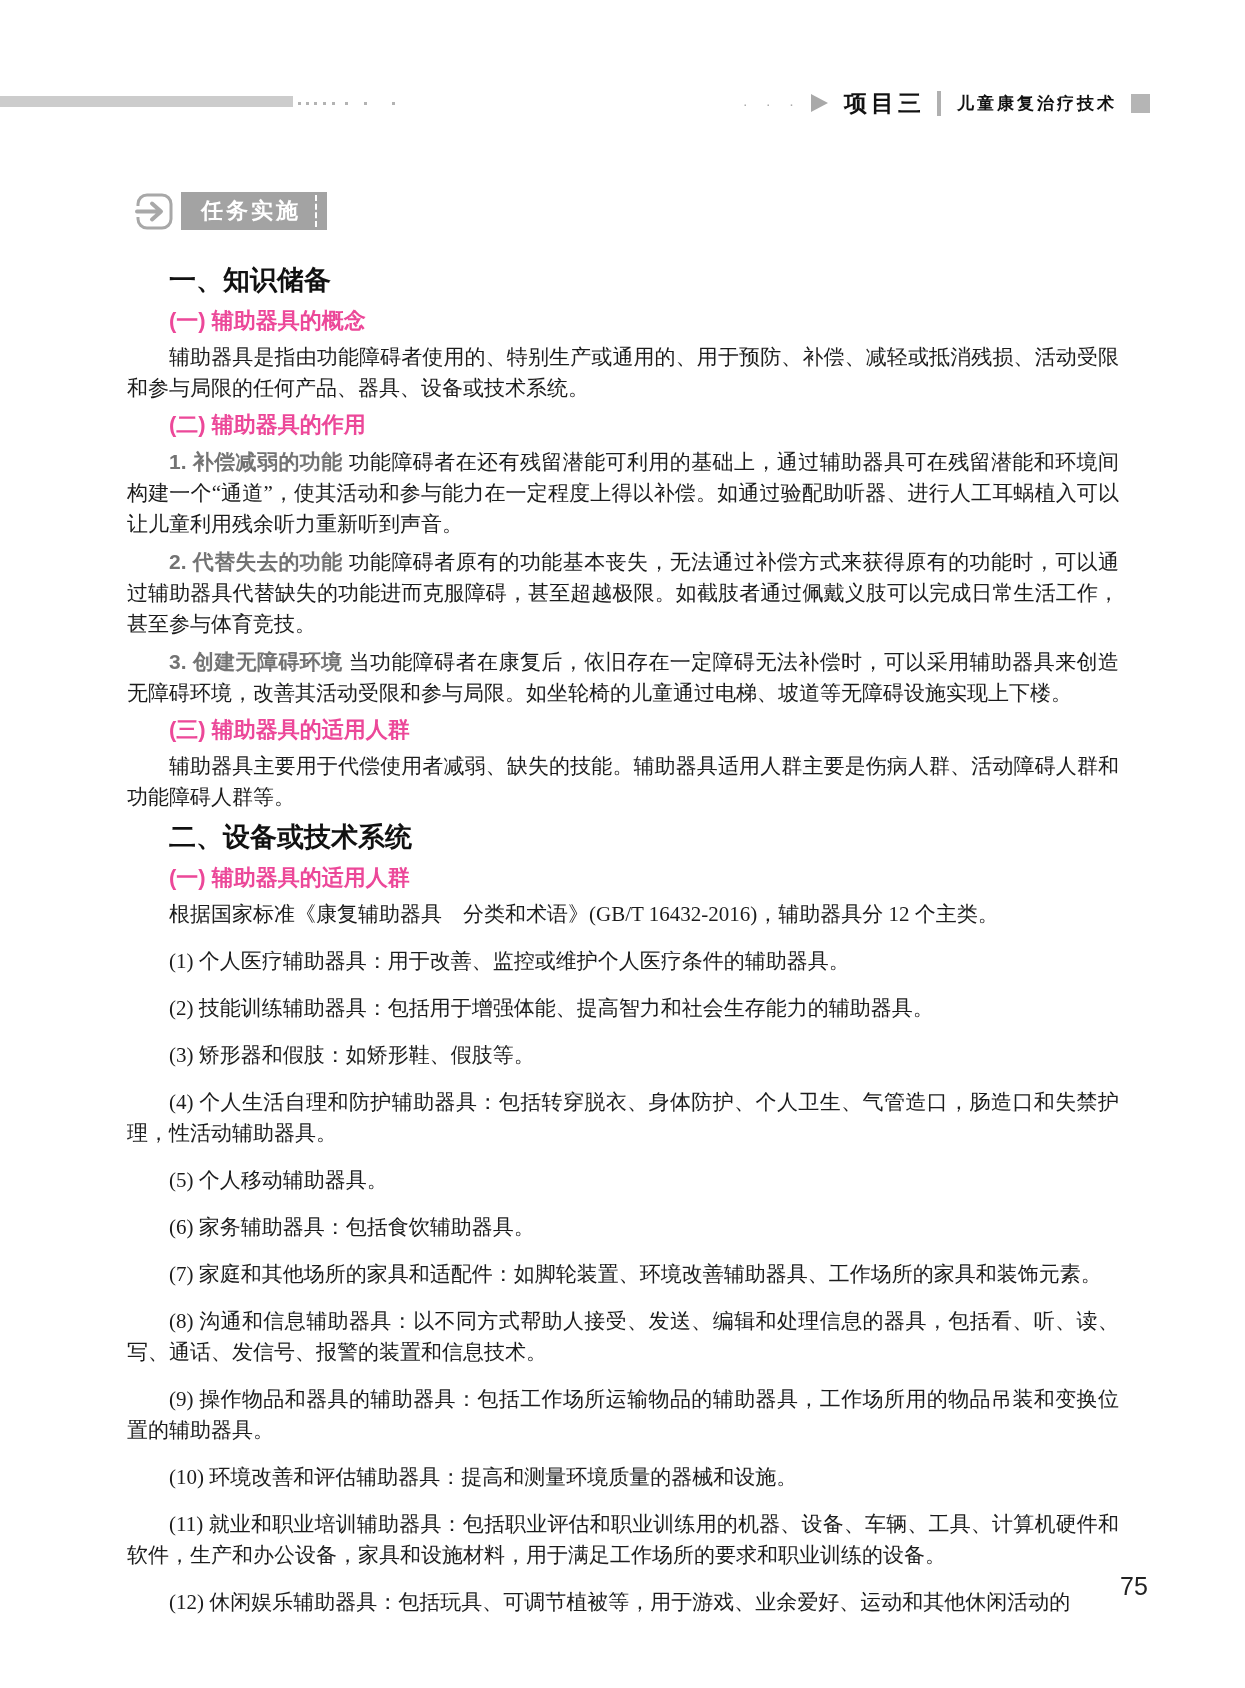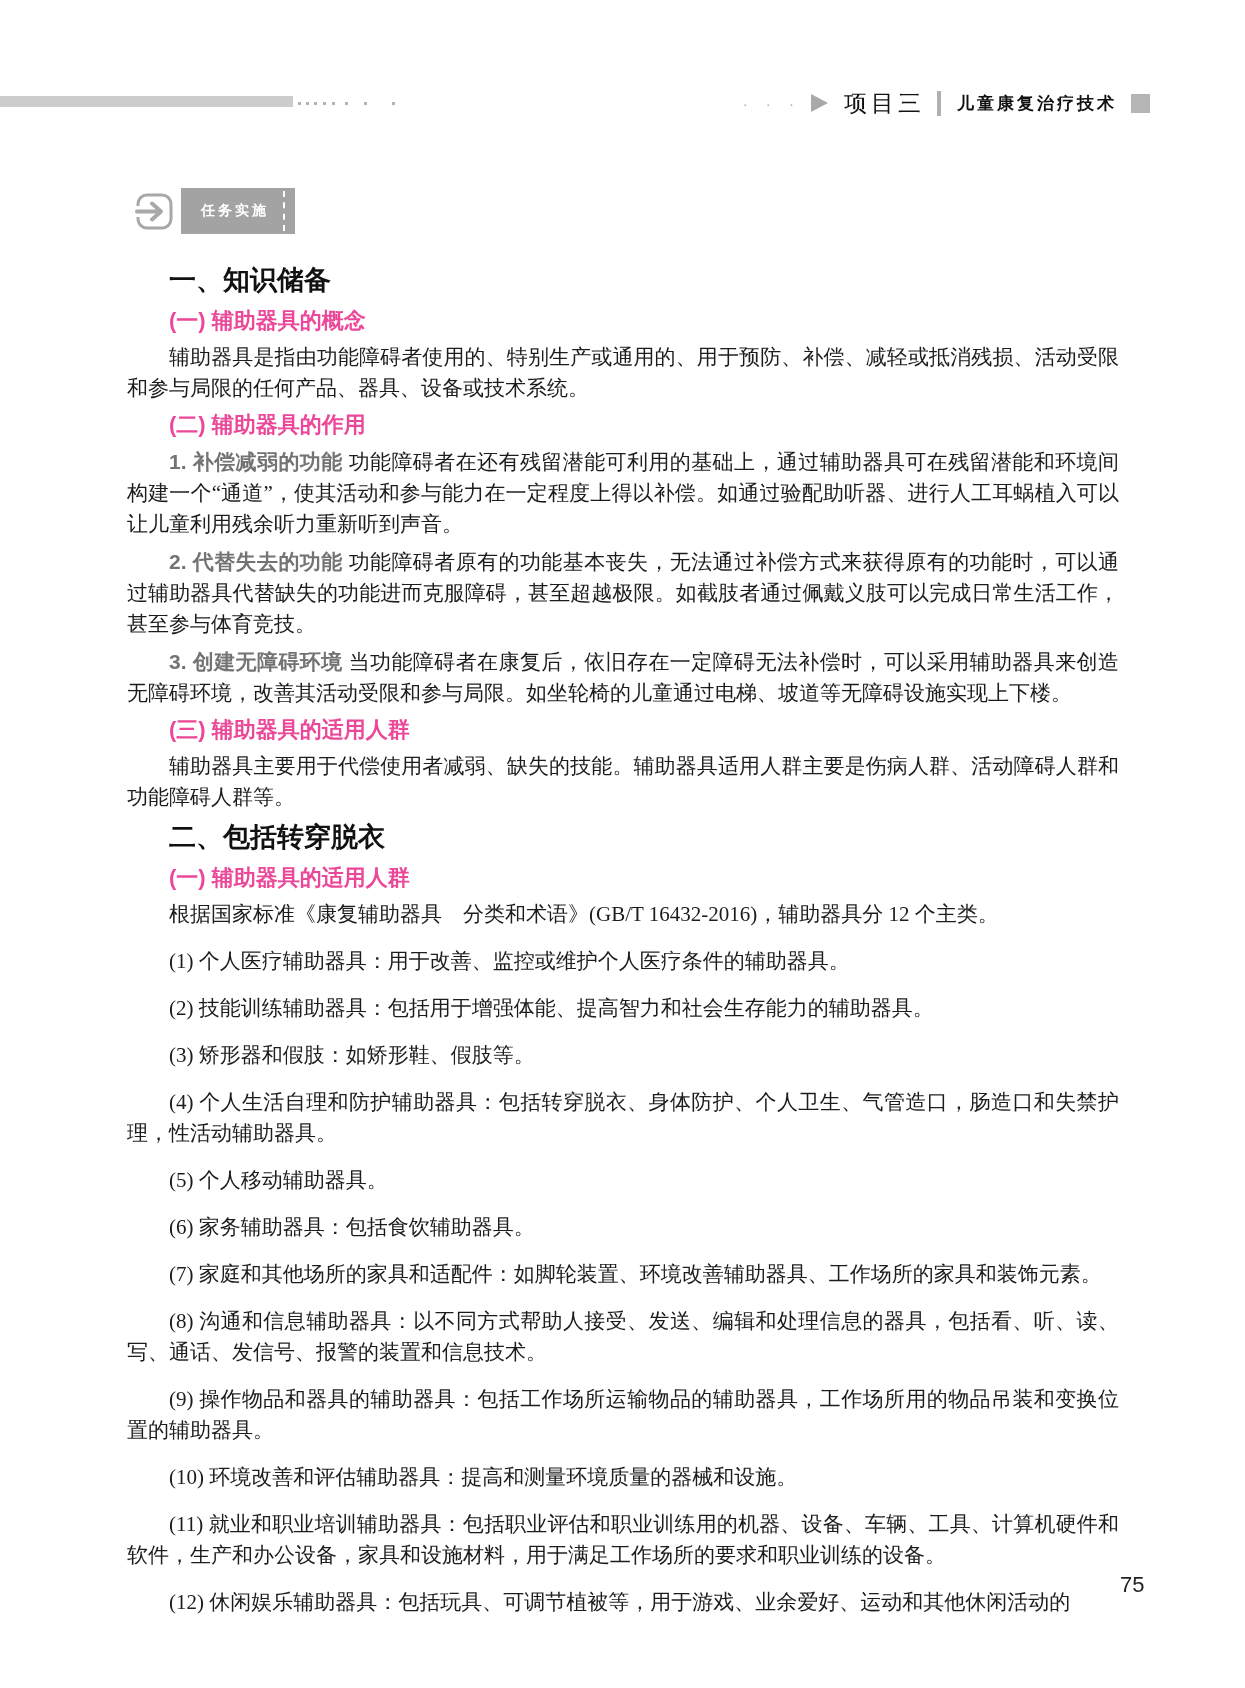--- a/index.html
+++ b/index.html
@@ -33,32 +33,32 @@
     display:flex;align-items:center;
     font-family:"Liberation Sans", sans-serif;
   }
   .hdr-mini-dots{color:#aaaaaa;font-size:15px;letter-spacing:7px;margin-right:10px;}
   .hdr-arrow{
     width:0;height:0;margin-right:16px;
     border-left:17px solid #a9a9a9;
     border-top:9px solid transparent;
     border-bottom:9px solid transparent;
   }
-  .hdr-chapter{font-size:23px;font-weight:400;letter-spacing:4px;color:#111;}
+  .hdr-chapter{font-size:23px;font-weight:700;letter-spacing:4px;color:#111;}
   .hdr-sep{width:4px;height:25px;background:#b0b0b0;margin:0 16px 0 12px;}
   .hdr-title{font-size:17px;font-weight:700;letter-spacing:3px;color:#111;}
   .hdr-square{width:19px;height:19px;background:#b5b5b5;margin-left:14px;}
   
   .badge-row{position:absolute;left:135px;top:192px;display:flex;align-items:center;height:38px;}
   .badge-icon{width:40px;height:40px;display:block;margin-right:6px;}
   .badge-label{
     position:relative;display:flex;align-items:center;
-    height:46px;padding:0 26px 0 20px;background:#a3a3a3;
+    height:38px;padding:0 26px 0 20px;background:#a3a3a3;
     color:#ffffff;font-family:"Liberation Sans", sans-serif;
-    font-size:14px;font-weight:700;letter-spacing:3px;
+    font-size:22px;font-weight:700;letter-spacing:3px;
   }
   .badge-dash{
     position:absolute;right:10px;top:3px;bottom:3px;width:0;
     border-left:2px dashed #ffffff;
   }
   
   .content{
     position:absolute;left:127px;top:256px;width:992px;
     text-align:justify;
   }
@@ -80,21 +80,21 @@
   }
   .p.item{margin:16px 0 4px;}
   .lead{
     font-family:"Liberation Sans", sans-serif;
     font-weight:700;margin-right:6px;color:#737373;
   }
   
   .page-num{
     position:absolute;left:1120px;top:1572px;
     font-family:"Liberation Sans", sans-serif;
-    font-size:22px;color:#222;
+    font-size:25px;color:#222;
   }
 </style>
 </head>
 <body>
 
 <div class="page">
 
   <div class="hdr-bar"></div>
   <div class="hdr-dots">
     <i></i>
@@ -136,21 +136,21 @@
     <p class="p">辅助器具是指由功能障碍者使用的、特别生产或通用的、用于预防、补偿、减轻或抵消残损、活动受限和参与局限的任何产品、器具、设备或技术系统。</p>
 
     <div class="h2">(二) 辅助器具的作用</div>
     <p class="p"><b class="lead">1. 补偿减弱的功能</b><span>功能障碍者在还有残留潜能可利用的基础上，通过辅助器具可在残留潜能和环境间构建一个“通道”，使其活动和参与能力在一定程度上得以补偿。如通过验配助听器、进行人工耳蜗植入可以让儿童利用残余听力重新听到声音。</span></p>
     <p class="p"><b class="lead">2. 代替失去的功能</b><span>功能障碍者原有的功能基本丧失，无法通过补偿方式来获得原有的功能时，可以通过辅助器具代替缺失的功能进而克服障碍，甚至超越极限。如截肢者通过佩戴义肢可以完成日常生活工作，甚至参与体育竞技。</span></p>
     <p class="p"><b class="lead">3. 创建无障碍环境</b><span>当功能障碍者在康复后，依旧存在一定障碍无法补偿时，可以采用辅助器具来创造无障碍环境，改善其活动受限和参与局限。如坐轮椅的儿童通过电梯、坡道等无障碍设施实现上下楼。</span></p>
 
     <div class="h2">(三) 辅助器具的适用人群</div>
     <p class="p">辅助器具主要用于代偿使用者减弱、缺失的技能。辅助器具适用人群主要是伤病人群、活动障碍人群和功能障碍人群等。</p>
 
-    <div class="h1">二、包括转穿脱衣</div>
+    <div class="h1">二、设备或技术系统</div>
 
     <div class="h2">(一) 辅助器具的适用人群</div>
     <p class="p">根据国家标准《康复辅助器具　分类和术语》(GB/T 16432-2016)，辅助器具分 12 个主类。</p>
     <p class="p item">(1) 个人医疗辅助器具：用于改善、监控或维护个人医疗条件的辅助器具。</p>
     <p class="p item">(2) 技能训练辅助器具：包括用于增强体能、提高智力和社会生存能力的辅助器具。</p>
     <p class="p item">(3) 矫形器和假肢：如矫形鞋、假肢等。</p>
     <p class="p item">(4) 个人生活自理和防护辅助器具：包括转穿脱衣、身体防护、个人卫生、气管造口，肠造口和失禁护理，性活动辅助器具。</p>
     <p class="p item">(5) 个人移动辅助器具。</p>
     <p class="p item">(6) 家务辅助器具：包括食饮辅助器具。</p>
     <p class="p item">(7) 家庭和其他场所的家具和适配件：如脚轮装置、环境改善辅助器具、工作场所的家具和装饰元素。</p>

